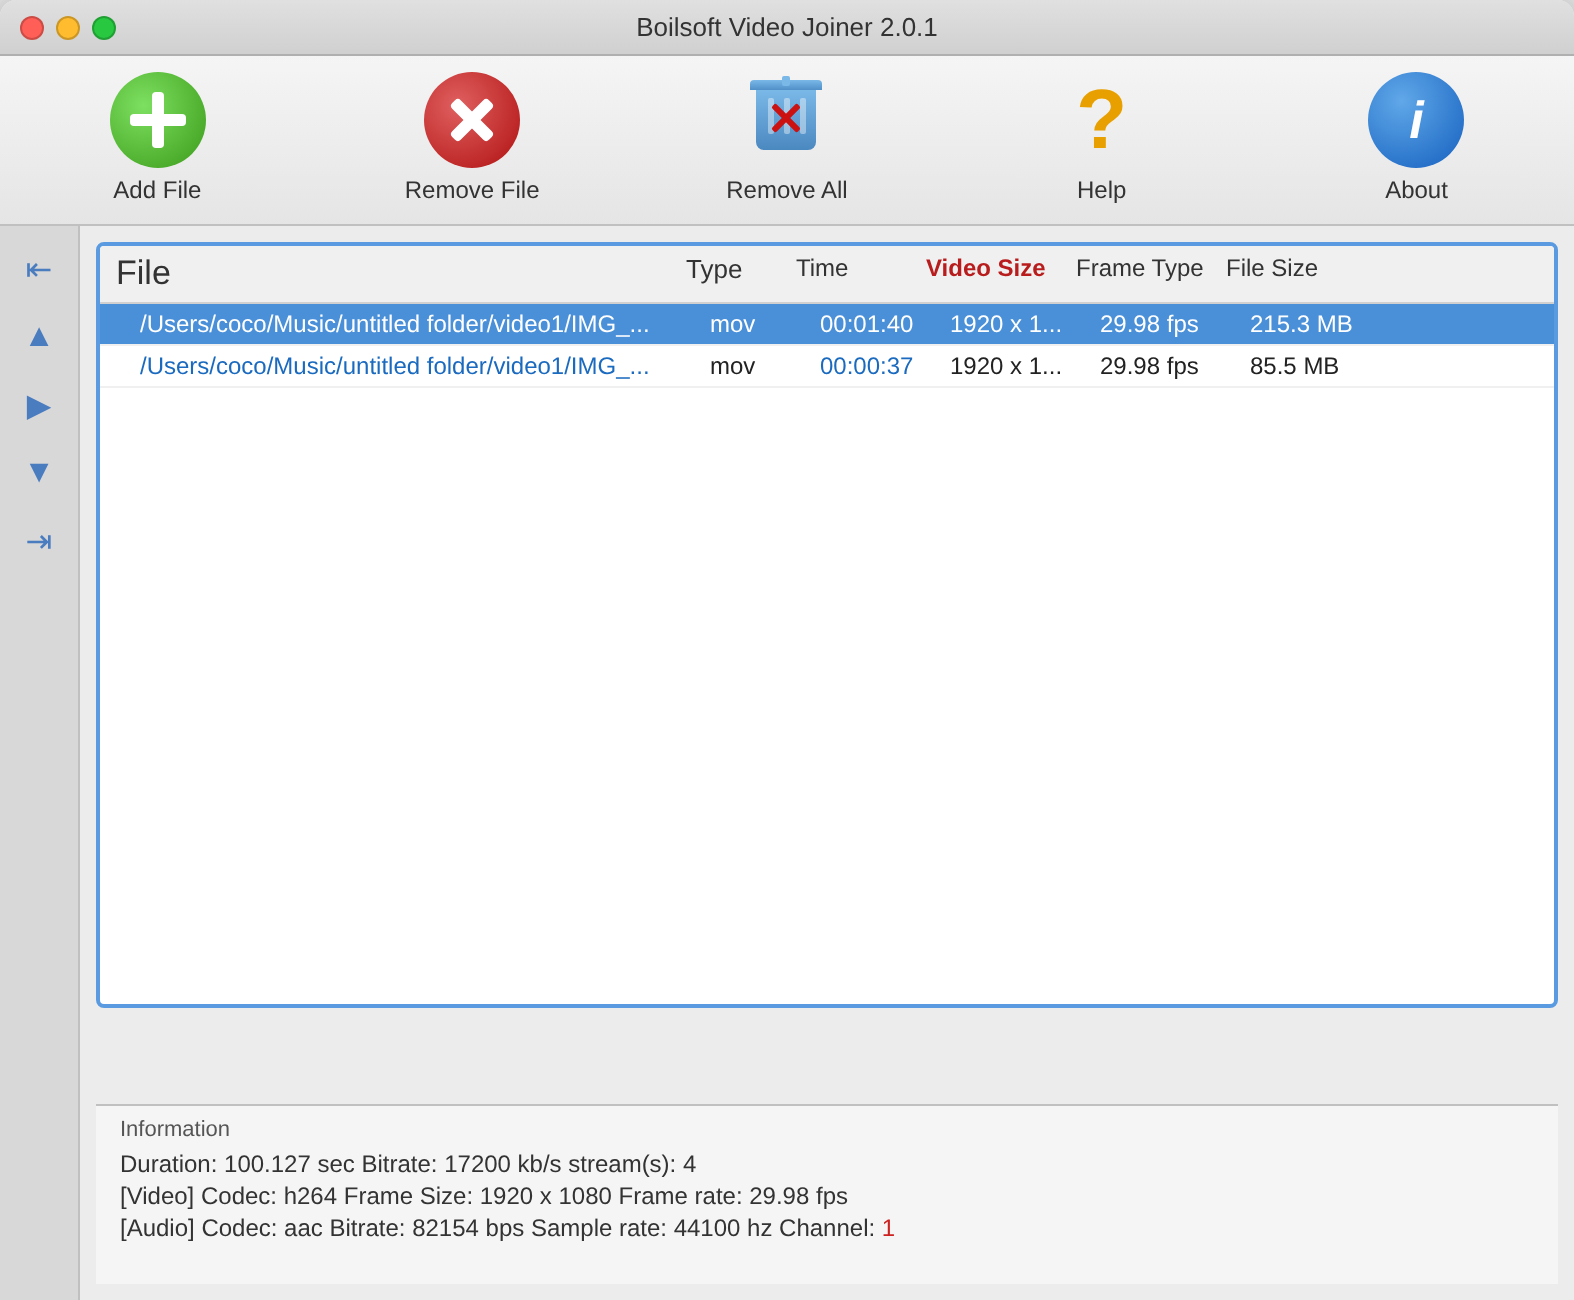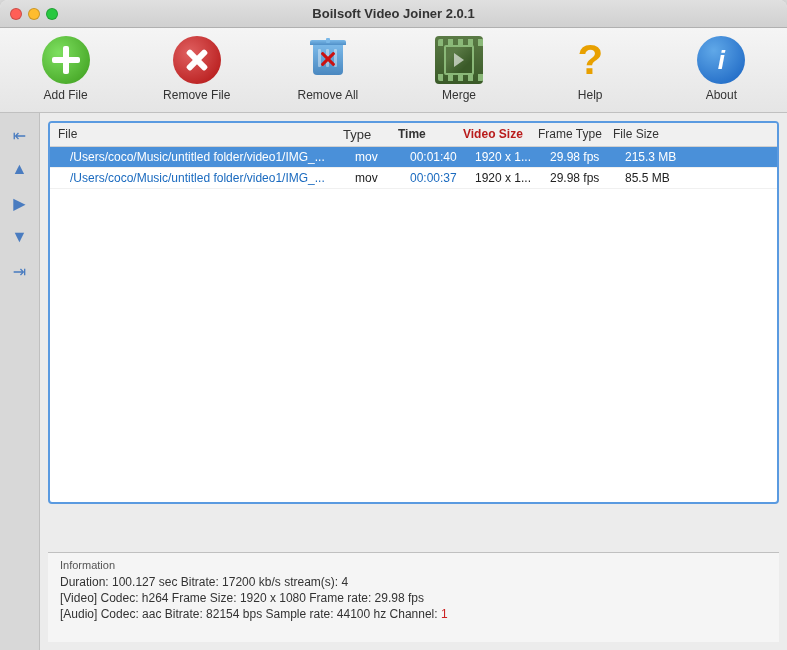--- a/index.html
+++ b/index.html
@@ -41,21 +41,21 @@
       width: 12px; height: 12px;
       border-radius: 50%;
       border: 1px solid rgba(0,0,0,0.2);
     }
     .tb-close { background: #ff5f57; }
     .tb-min { background: #febc2e; }
     .tb-max { background: #28c840; }
     .titlebar-title {
       font-size: 13px;
       color: #333;
-      font-weight: 700;
+      font-weight: 400;
     }
     
     .toolbar {
       background: linear-gradient(to bottom, #f5f5f5, #e5e5e5);
       border-bottom: 1px solid #c0c0c0;
       padding: 8px 0 10px 0;
       display: flex;
       justify-content: space-around;
       align-items: center;
     }
@@ -206,23 +206,23 @@
       overflow: hidden;
       display: flex;
       flex-direction: column;
     }
     .file-list-header {
       display: flex;
       background: #f0f0f0;
       border-bottom: 1px solid #d0d0d0;
       padding: 4px 8px;
     }
-    .col-file { flex: 0 0 285px; font-size: 12px; color: #333; font-weight: 500; }
+    .col-file { flex: 0 0 285px; font-size: 17px; color: #333; font-weight: 500; }
     .col-type { flex: 0 0 55px; font-size: 13px; color: #333; font-weight: 500; }
-    .col-time { flex: 0 0 65px; font-size: 12px; color: #333; font-weight: 700; }
+    .col-time { flex: 0 0 65px; font-size: 12px; color: #333; font-weight: 400; }
     .col-vsize { flex: 0 0 75px; font-size: 12px; color: #b91c1c; font-weight: 700; }
     .col-fps { flex: 0 0 75px; font-size: 12px; color: #333; font-weight: 500; }
     .col-fsize { flex: 0 0 70px; font-size: 12px; color: #333; font-weight: 500; }
     .file-list-body { flex: 1; overflow-y: auto; }
     .file-row {
       display: flex;
       align-items: center;
       padding: 3px 20px;
       border-bottom: 1px solid #f0f0f0;
       cursor: pointer;
@@ -324,37 +324,20 @@
                 <div style="position:absolute; top:50%; left:50%; width:18px; height:3px; background:#cc1111; border-radius:1px; transform:translate(-50%,-50%) rotate(45deg);"></div>
                 <div style="position:absolute; top:50%; left:50%; width:18px; height:3px; background:#cc1111; border-radius:1px; transform:translate(-50%,-50%) rotate(-45deg);"></div>
               </div>
             </div>
           </div>
         </div>
       </div>
       <span class="toolbar-label">Remove All</span>
     </div>
 
-    <div class="toolbar-btn">
-      <div class="toolbar-icon">
-        <div style="width:48px; height:48px; background:linear-gradient(to bottom,#5a7a45,#3a5a28); border-radius:4px; display:flex; align-items:center; justify-content:center;">
-          <div style="width:34px; height:36px; position:relative; display:flex; align-items:center; justify-content:center;">
-
-            <div style="width:30px; height:30px; border:2.5px solid #8ab878; border-radius:2px; position:relative;">
-              <div style="position:absolute; top:-8px; left:-8px; width:46px; height:7px; background:repeating-linear-gradient(to right, #8ab878 0px, #8ab878 5px, transparent 5px, transparent 10px); border-radius:2px 2px 0 0;"></div>
-              <div style="position:absolute; bottom:-8px; left:-8px; width:46px; height:7px; background:repeating-linear-gradient(to right, #8ab878 0px, #8ab878 5px, transparent 5px, transparent 10px); border-radius:0 0 2px 2px;"></div>
-              <div style="width:100%; height:100%; background:linear-gradient(135deg, #5a7a45 25%, #3a5a28 75%); display:flex; align-items:center; justify-content:center;">
-                <div style="width:0; height:0; border-top:7px solid transparent; border-bottom:7px solid transparent; border-left:10px solid rgba(255,255,255,0.6);"></div>
-              </div>
-            </div>
-          </div>
-        </div>
-      </div>
-      <span class="toolbar-label">Merge</span>
-    </div>
 
     <div class="toolbar-btn">
       <div class="toolbar-icon">
         <div class="icon-help">
           <span class="help-question">?</span>
         </div>
       </div>
       <span class="toolbar-label">Help</span>
     </div>
 

